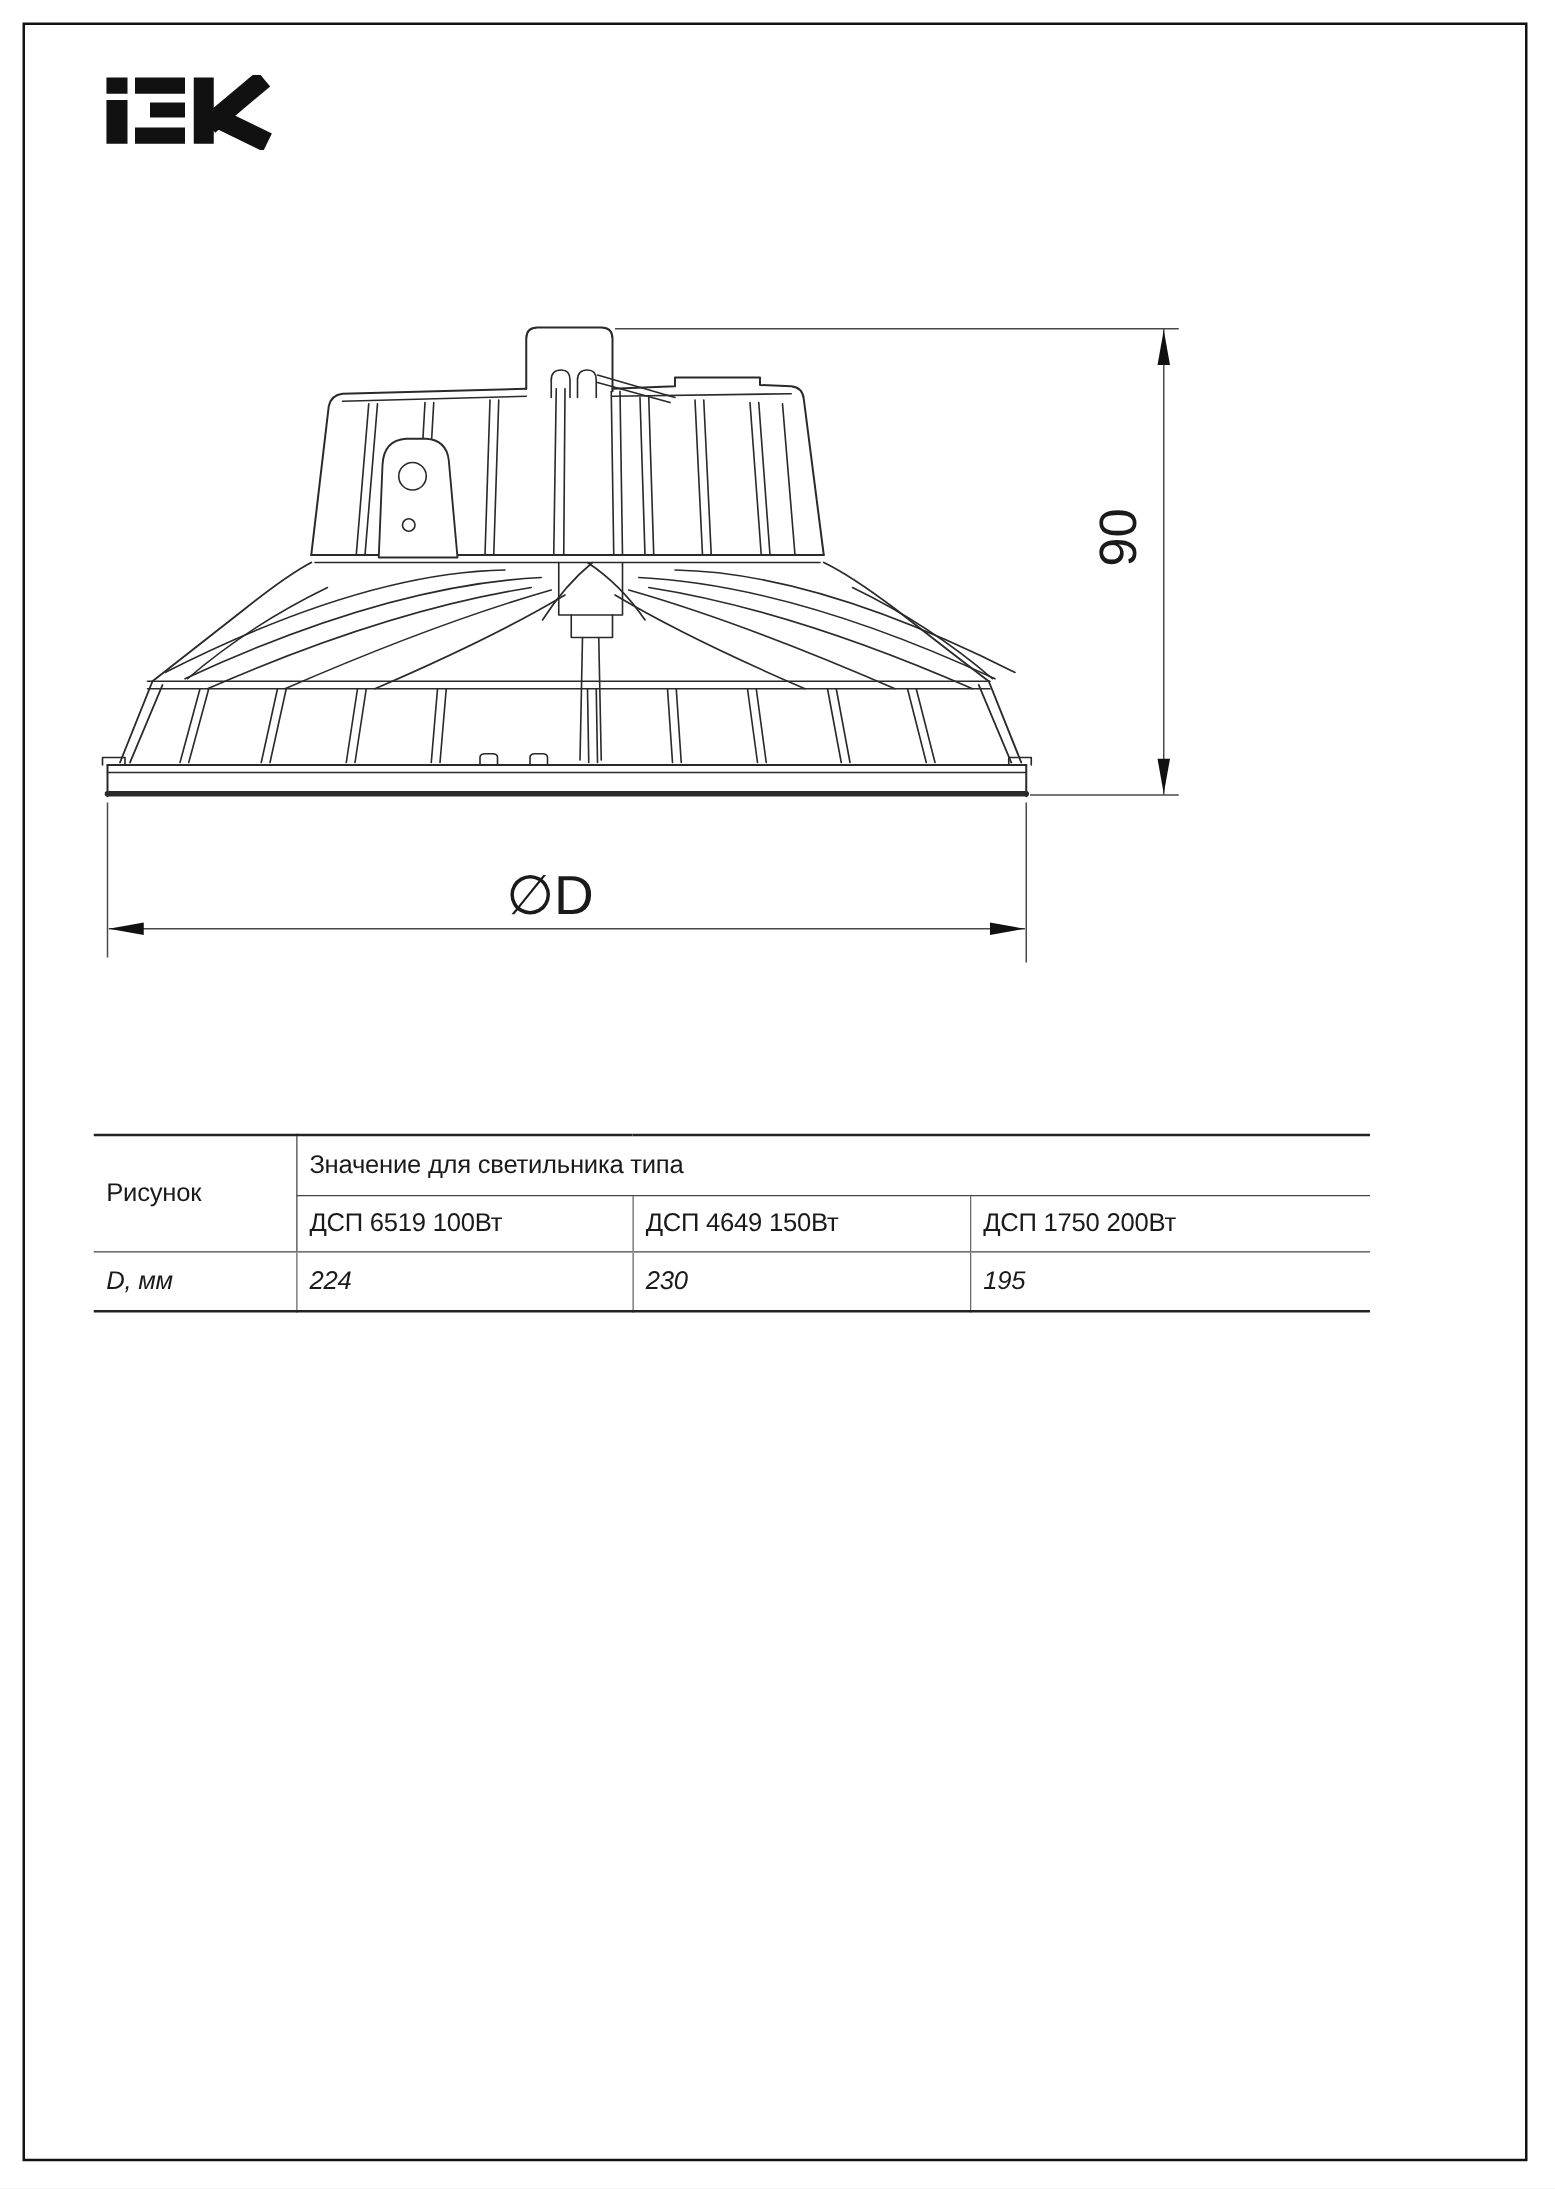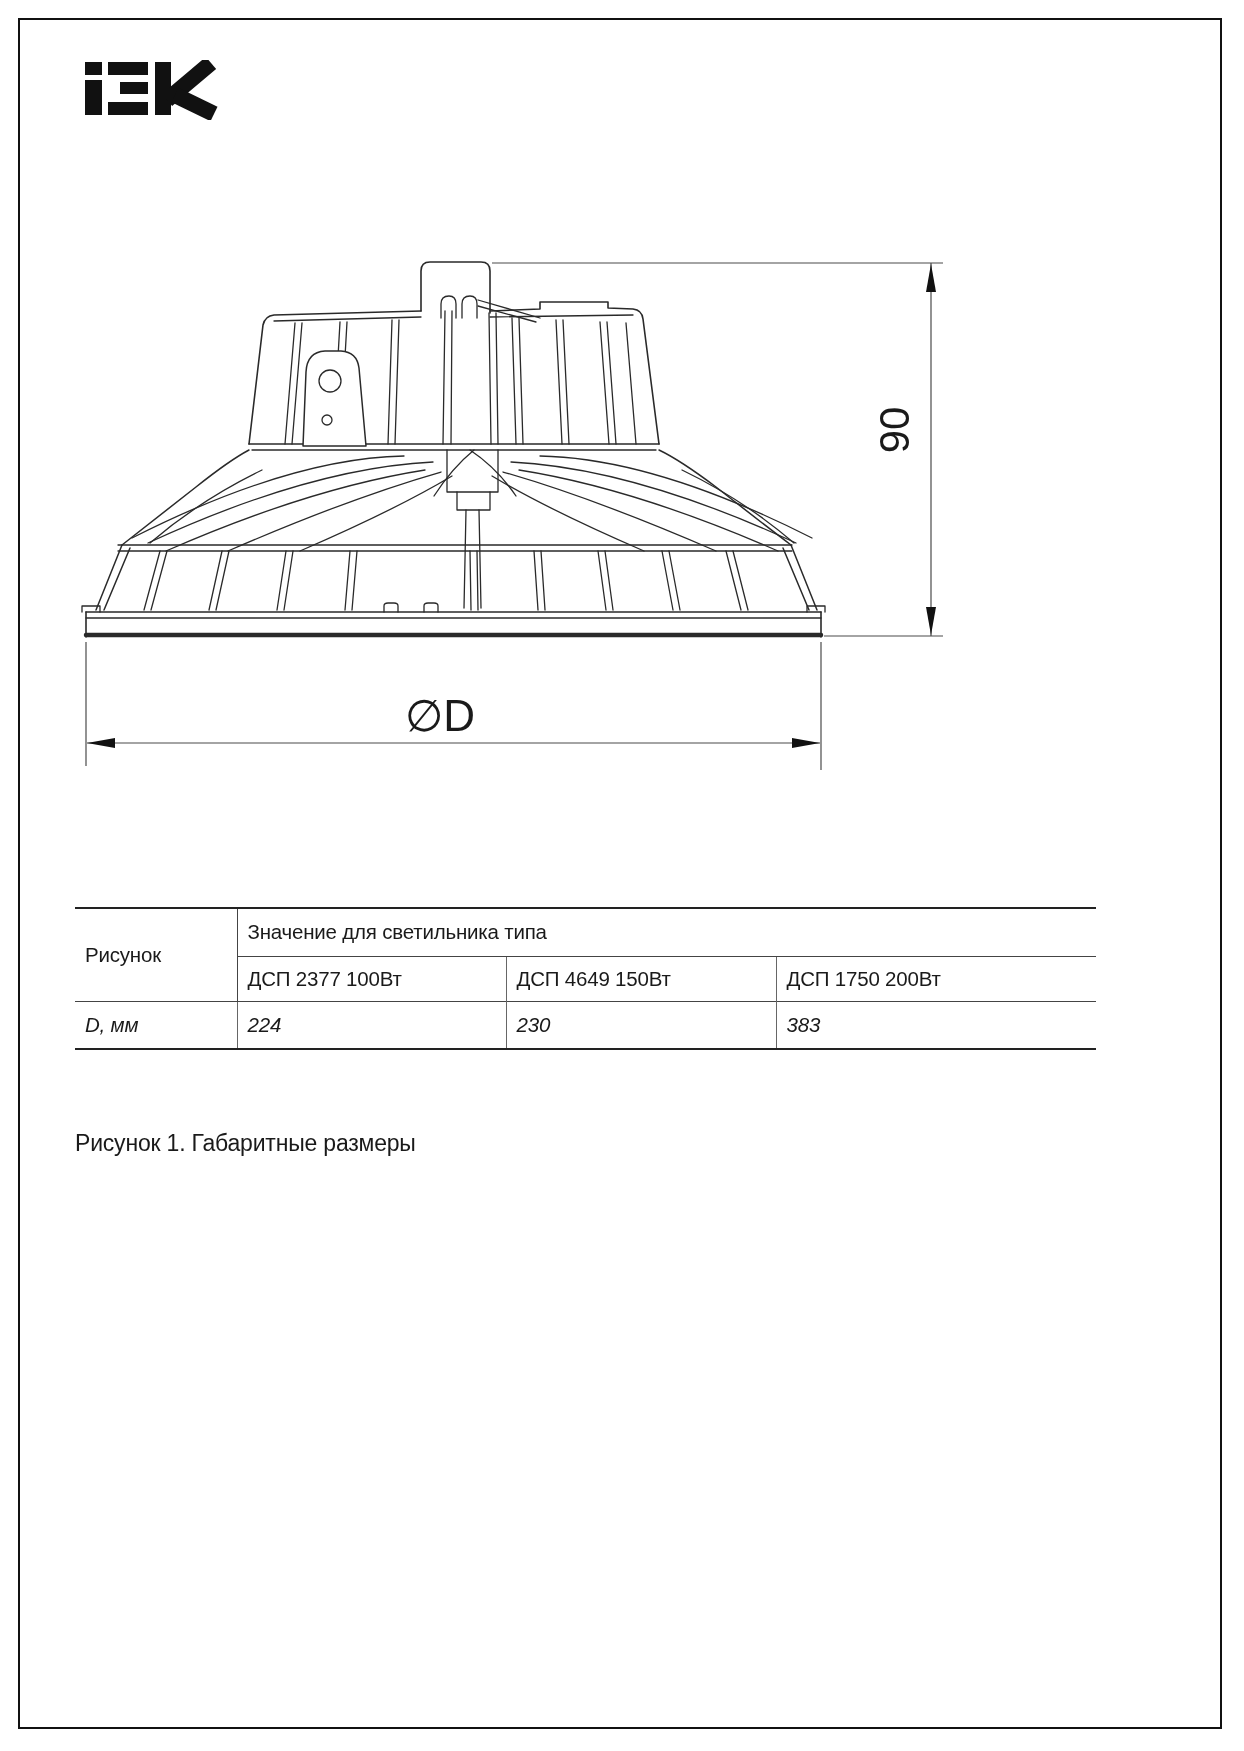--- a/index.html
+++ b/index.html
@@ -164,28 +164,27 @@
         <col style="width:269px">
       <col style="width:270px">
         <col style="width:320px">
     </colgroup>
     <tbody>
       <tr class="row-h1">
         <th rowspan="2" class="cell-size">Рисунок</th>
         <th colspan="3" class="group-head">Значение для светильника типа</th>
       </tr>
       <tr class="row-h2">
-        <th>ДСП 2377 100Вт</th>
+        <th>ДСП 6519 100Вт</th>
         <th class="vdiv">ДСП 4649 150Вт</th>
         <th class="vdiv">ДСП 1750 200Вт</th>
       </tr>
       <tr class="row-h3 data-row">
         <td>D, мм</td>
         <td class="vdiv">224</td>
         <td class="vdiv">230</td>
-        <td class="vdiv">383</td>
+        <td class="vdiv">195</td>
       </tr>
     </tbody>
   </table>
 
-  <div class="caption">Рисунок 1. Габаритные размеры</div>
 
 </div>
 
 </body></html>

